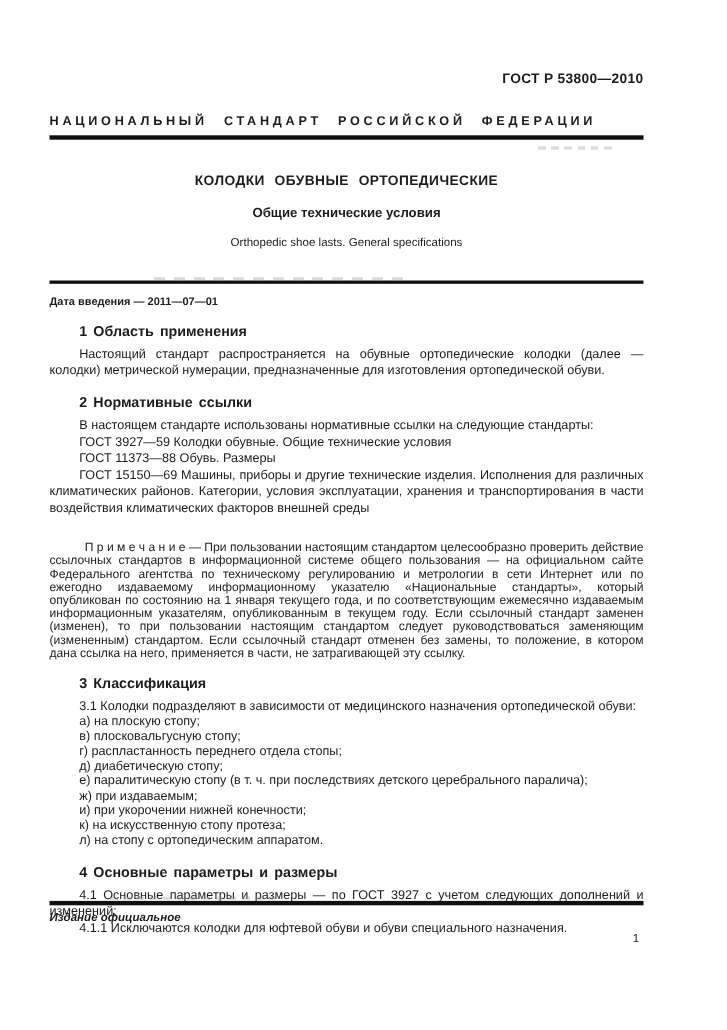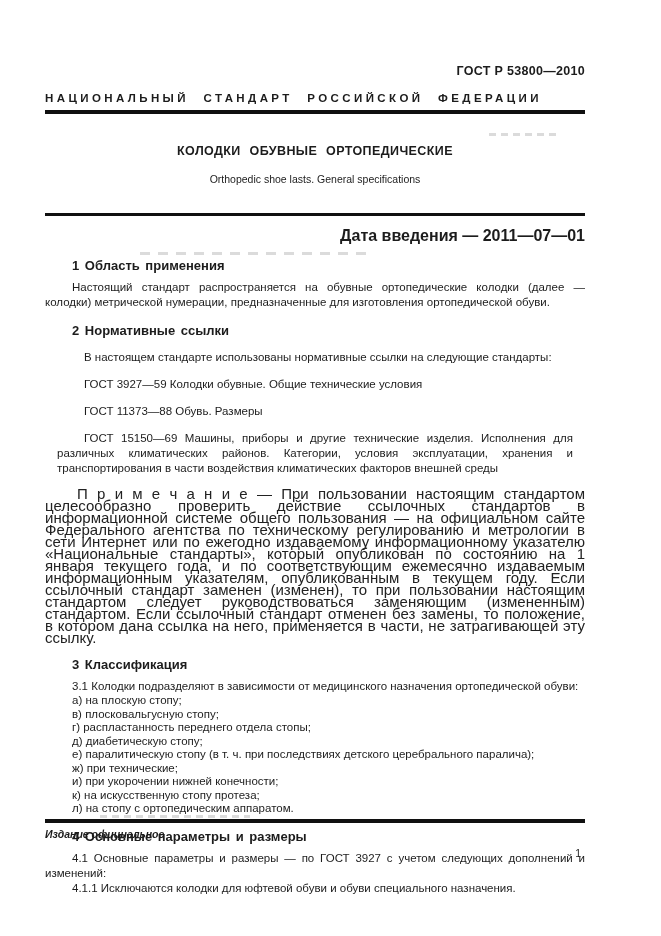--- a/index.html
+++ b/index.html
@@ -17,21 +17,21 @@
     padding: 0 76px 0 45px;
   }
   .doc-code {
     margin-top: 64px;
     text-align: right;
     font-weight: bold;
     font-size: 12.5px;
     letter-spacing: 0.3px;
   }
   .banner {
-    margin-top: 14px;
+    margin-top: 27px;
     font-weight: bold;
     font-size: 11.5px;
     letter-spacing: 3.4px;
     word-spacing: 8px;
     white-space: nowrap;
   }
   .rule-thick {
     height: 4px;
     background: #101010;
     margin-top: 6px;
@@ -55,49 +55,49 @@
     text-align: center;
     font-size: 10.5px;
   }
   .rule-mid {
     height: 3px;
     background: #101010;
     margin-top: 28px;
   }
   .intro-date {
     margin-top: 11px;
-    text-align: right;
+    text-align: left;
     font-weight: bold;
-    font-size: 16px;
+    font-size: 10px;
   }
   .section-heading {
     font-size: 13px;
     font-weight: bold;
     margin: 13px 0 7px 0;
     text-indent: 27px;
     word-spacing: 2px;
   }
   .body-par {
     font-size: 11.5px;
     line-height: 15px;
     margin: 0;
     text-align: justify;
     text-indent: 27px;
   }
   .ref-line {
     font-size: 11.5px;
     line-height: 15px;
-    margin: 12px;
+    margin: 0;
     text-align: justify;
     text-indent: 27px;
   }
   .note-par {
-    font-size: 15px;
+    font-size: 11px;
     line-height: 12px;
-    margin: 2px 0 0 0;
+    margin: 22px 0 0 0;
     text-align: justify;
     text-indent: 32px;
     color: #222;
   }
   .class-list {
     list-style: none;
     margin: 0; padding: 0;
   }
   .class-list li {
     font-size: 11.5px;
@@ -138,20 +138,21 @@
 <body>
 
 <div class="page">
 
   <div class="doc-code">ГОСТ Р 53800—2010</div>
 
   <div class="banner">НАЦИОНАЛЬНЫЙ СТАНДАРТ РОССИЙСКОЙ ФЕДЕРАЦИИ</div>
   <div class="rule-thick"></div>
 
   <div class="title-ru">КОЛОДКИ ОБУВНЫЕ ОРТОПЕДИЧЕСКИЕ</div>
+  <div class="subtitle-ru">Общие технические условия</div>
   <div class="title-en">Orthopedic shoe lasts. General specifications</div>
 
   <div class="rule-mid"></div>
 
   <div class="intro-date">Дата введения — 2011—07—01</div>
 
   <div class="section-heading">1 Область применения</div>
   <p class="body-par">Настоящий стандарт распространяется на обувные ортопедические колодки (далее — колодки) метрической нумерации, предназначенные для изготовления ортопедической обуви.</p>
 
   <div class="section-heading">2 Нормативные ссылки</div>
@@ -162,21 +163,21 @@
   <p class="note-par">П р и м е ч а н и е — При пользовании настоящим стандартом целесообразно проверить действие ссылочных стандартов в информационной системе общего пользования — на официальном сайте Федерального агентства по техническому регулированию и метрологии в сети Интернет или по ежегодно издаваемому информационному указателю «Национальные стандарты», который опубликован по состоянию на 1 января текущего года, и по соответствующим ежемесячно издаваемым информационным указателям, опубликованным в текущем году. Если ссылочный стандарт заменен (изменен), то при пользовании настоящим стандартом следует руководствоваться заменяющим (измененным) стандартом. Если ссылочный стандарт отменен без замены, то положение, в котором дана ссылка на него, применяется в части, не затрагивающей эту ссылку.</p>
 
   <div class="section-heading">3 Классификация</div>
   <p class="body-par">3.1 Колодки подразделяют в зависимости от медицинского назначения ортопедической обуви:</p>
   <ul class="class-list">
     <li>а) на плоскую стопу;</li>
     <li>в) плосковальгусную стопу;</li>
     <li>г) распластанность переднего отдела стопы;</li>
     <li>д) диабетическую стопу;</li>
     <li>е) паралитическую стопу (в т. ч. при последствиях детского церебрального паралича);</li>
-    <li>ж) при технические;</li>
+    <li>ж) при издаваемым;</li>
     <li>и) при укорочении нижней конечности;</li>
     <li>к) на искусственную стопу протеза;</li>
     <li>л) на стопу с ортопедическим аппаратом.</li>
   </ul>
 
   <div class="section-heading">4 Основные параметры и размеры</div>
   <p class="body-par">4.1 Основные параметры и размеры — по ГОСТ 3927 с учетом следующих дополнений и изменений:</p>
   <p class="body-par">4.1.1 Исключаются колодки для юфтевой обуви и обуви специального назначения.</p>
 
 </div>

